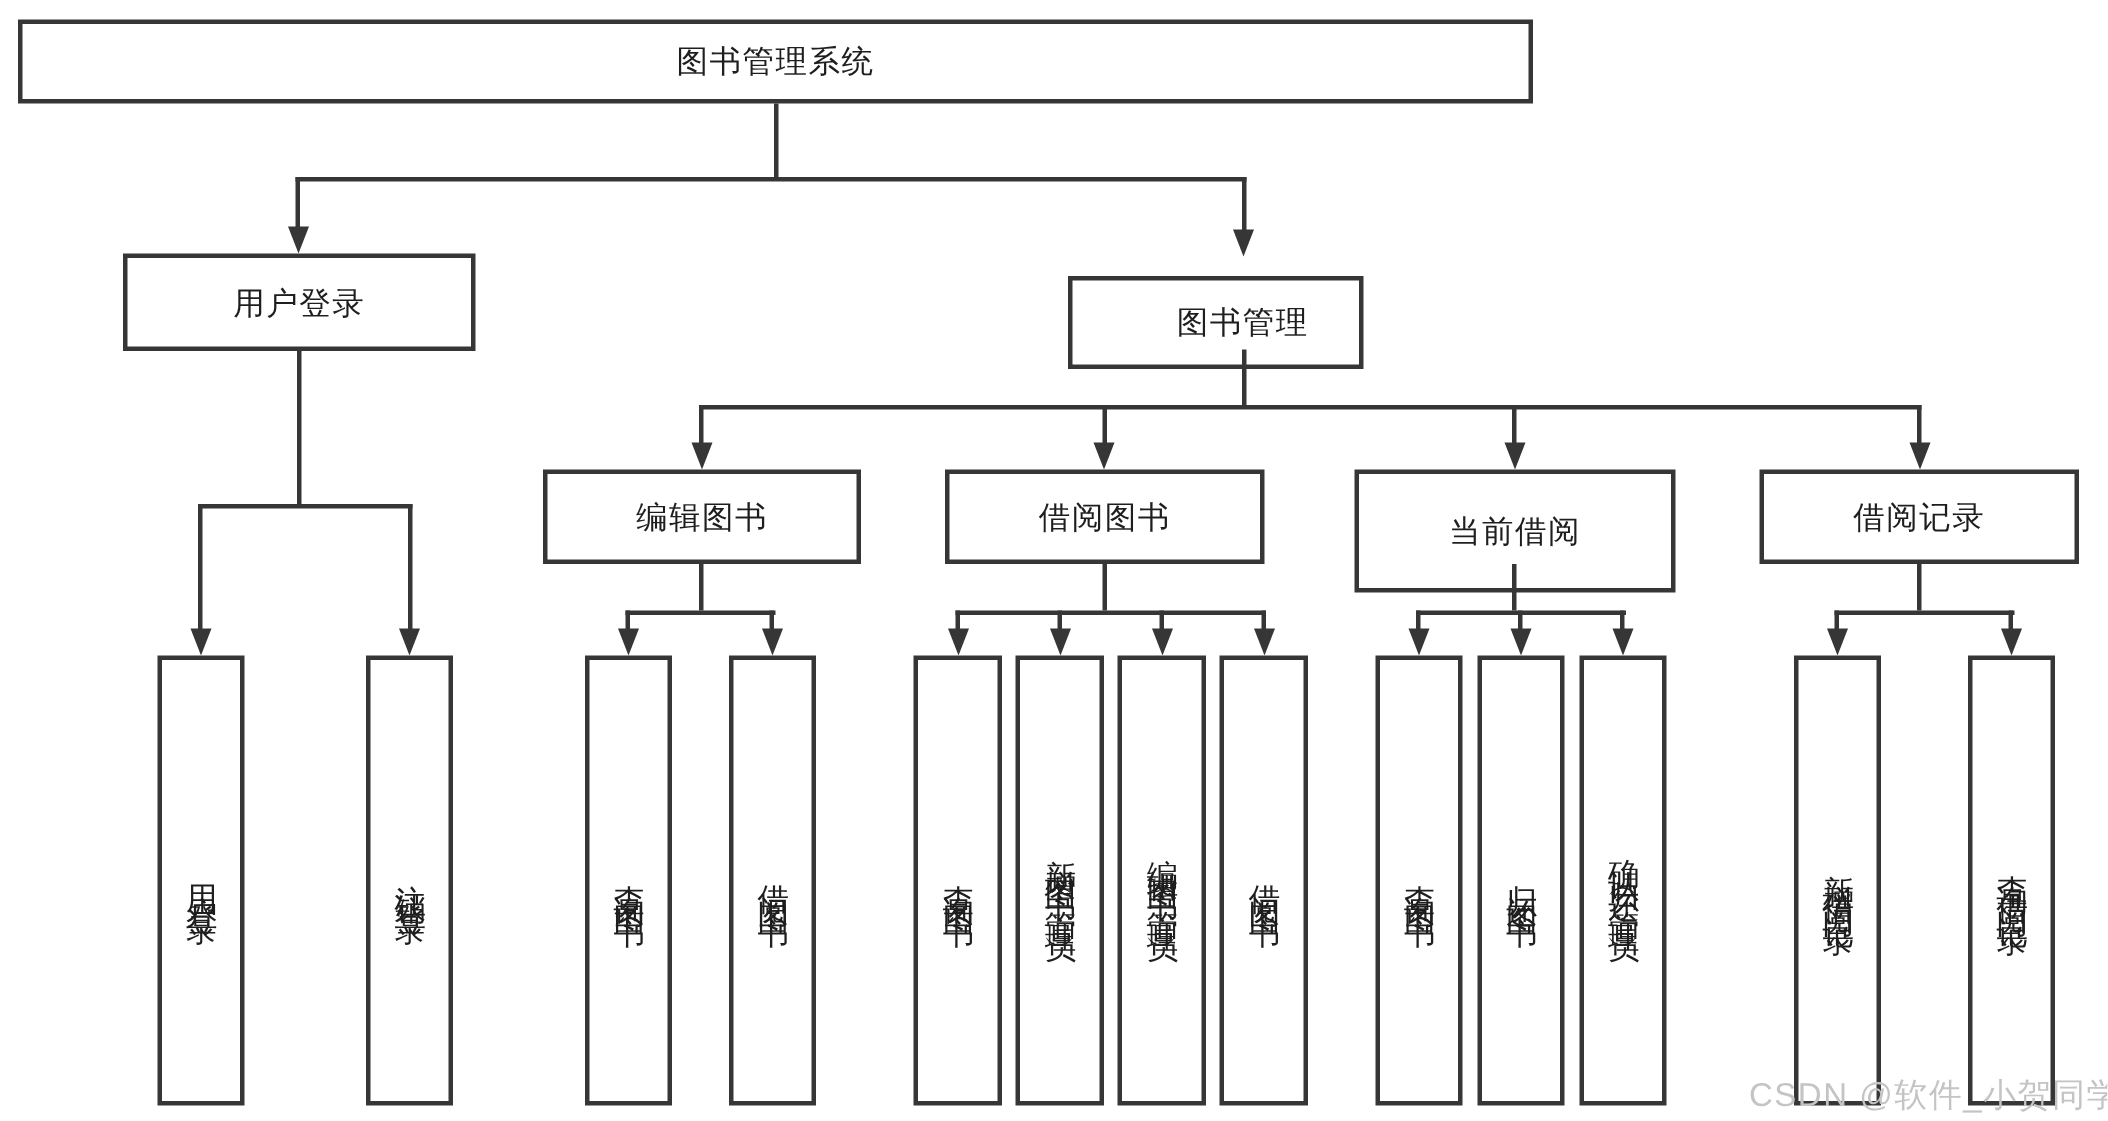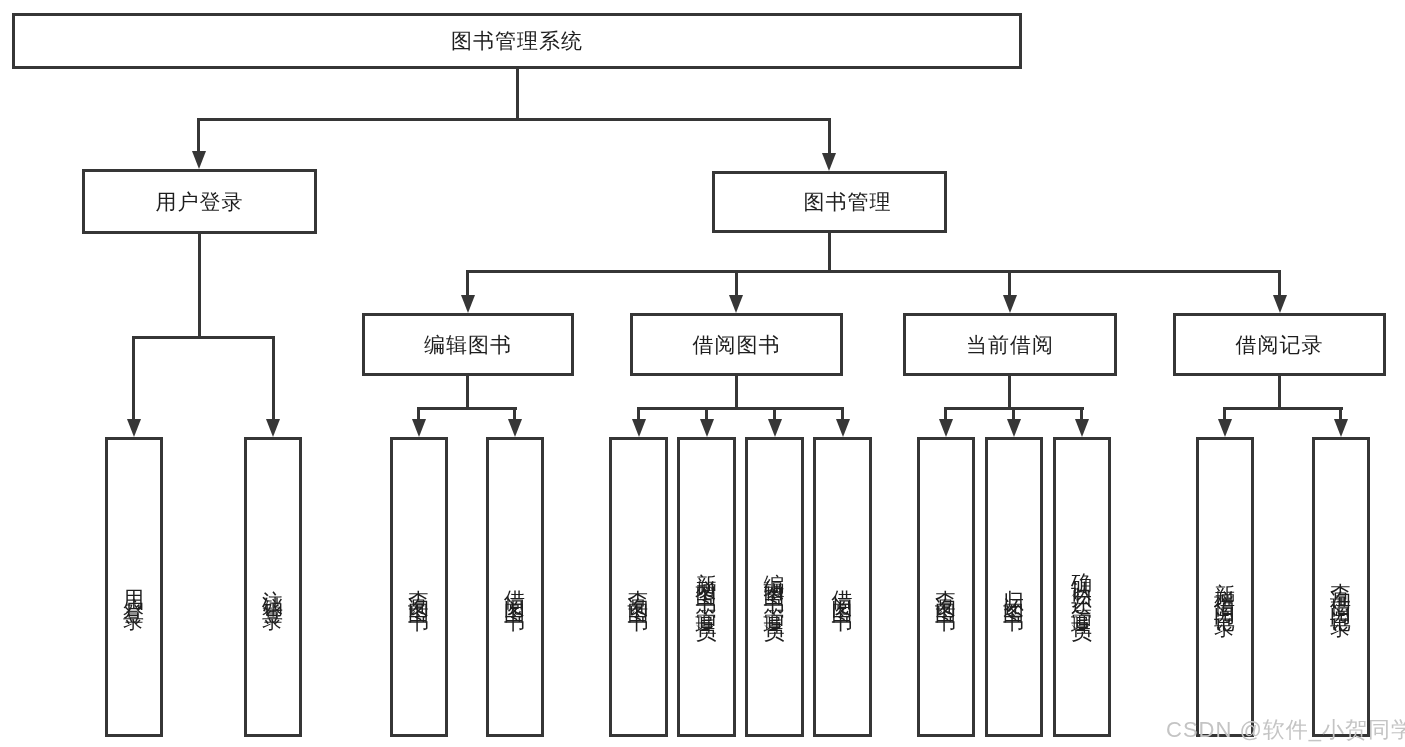--- a/index.html
+++ b/index.html
@@ -46,21 +46,21 @@
   <div class="vl" style="left:516px;top:69px;height:49px;"></div>
   <div class="hl" style="left:197px;top:118px;width:634px;"></div>
   <div class="vl" style="left:197px;top:118px;height:34px;"></div>
   <div class="arr" style="left:192px;top:151px;"></div>
   <div class="vl" style="left:828px;top:118px;height:36px;"></div>
   <div class="arr" style="left:822px;top:153px;"></div>
 
   <div class="box" style="left:82px;top:169px;width:235px;height:65px;">
     <span>用户登录</span>
   </div>
-  <div class="box" style="left:712px;top:171px;width:235px;height:62px;padding-left:36px;">
+  <div class="box" style="left:712px;top:184px;width:197px;height:62px;padding-left:36px;">
     <span>图书管理</span>
   </div>
 
   <div class="vl" style="left:198px;top:234px;height:102px;"></div>
   <div class="hl" style="left:133px;top:336px;width:142px;"></div>
   <div class="vl" style="left:132px;top:336px;height:84px;"></div>
   <div class="arr" style="left:127px;top:419px;"></div>
   <div class="vl" style="left:272px;top:336px;height:84px;"></div>
   <div class="arr" style="left:266px;top:419px;"></div>
 
@@ -74,21 +74,21 @@
   <div class="arr" style="left:1003px;top:295px;"></div>
   <div class="vl" style="left:1278px;top:270px;height:26px;"></div>
   <div class="arr" style="left:1273px;top:295px;"></div>
 
   <div class="box" style="left:362px;top:313px;width:212px;height:63px;">
     <span>编辑图书</span>
   </div>
   <div class="box" style="left:630px;top:313px;width:213px;height:63px;">
     <span>借阅图书</span>
   </div>
-  <div class="box" style="left:903px;top:313px;width:214px;height:63px;">
+  <div class="box" style="left:903px;top:313px;width:214px;height:82px;">
     <span>当前借阅</span>
   </div>
   <div class="box" style="left:1173px;top:313px;width:213px;height:63px;">
     <span>借阅记录</span>
   </div>
 
   <div class="vl" style="left:466px;top:376px;height:31px;"></div>
   <div class="hl" style="left:417px;top:407px;width:100px;"></div>
   <div class="vl" style="left:417px;top:407px;height:13px;"></div>
   <div class="arr" style="left:412px;top:419px;"></div>

